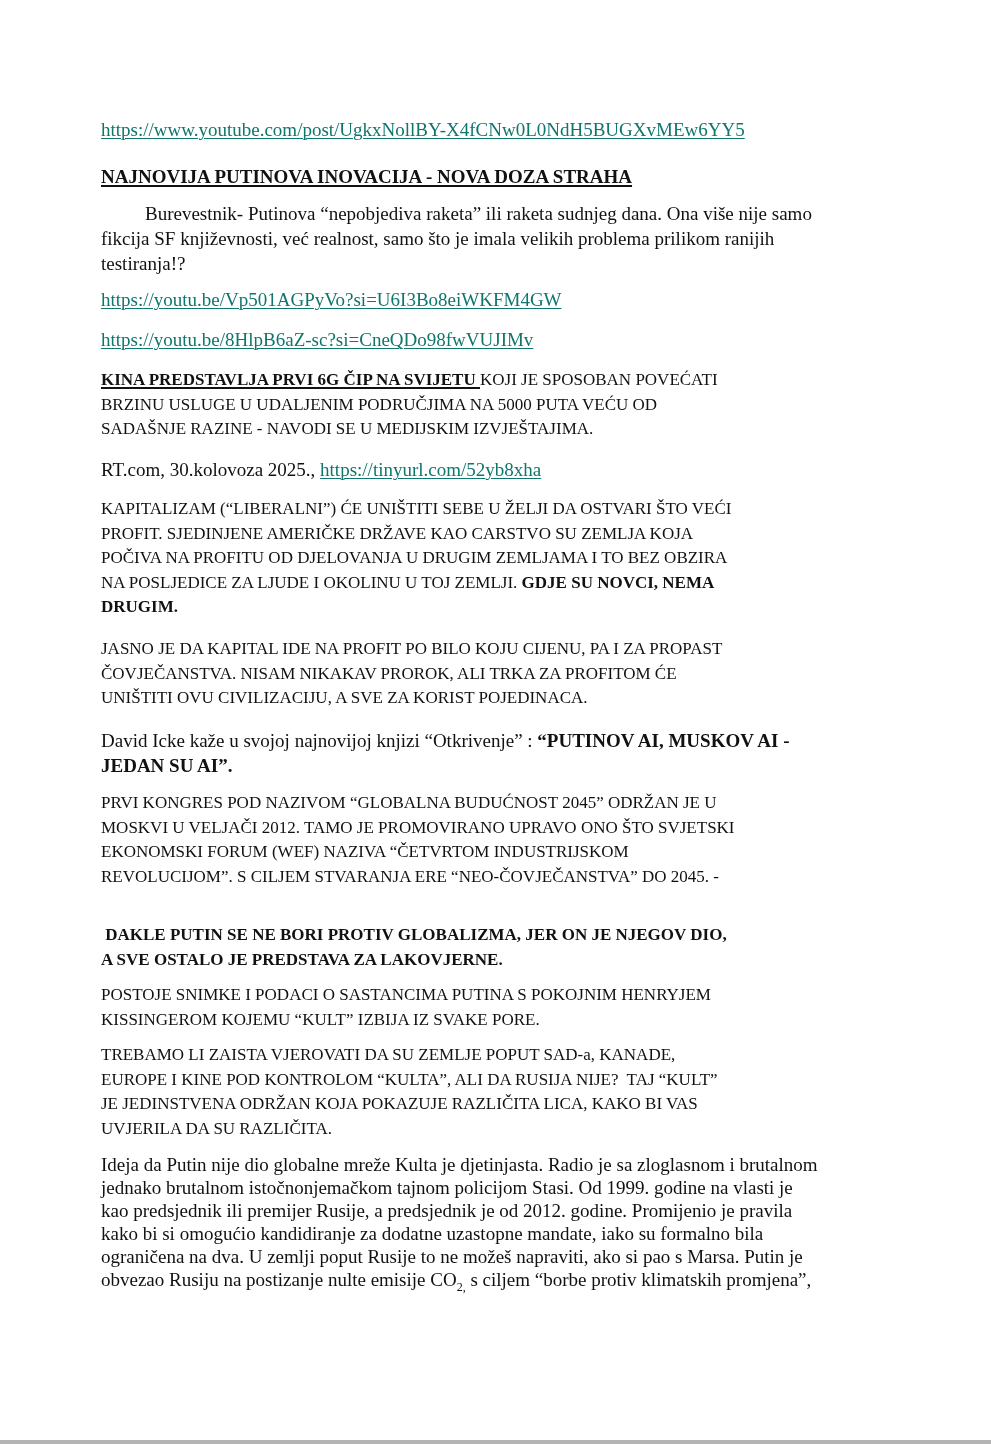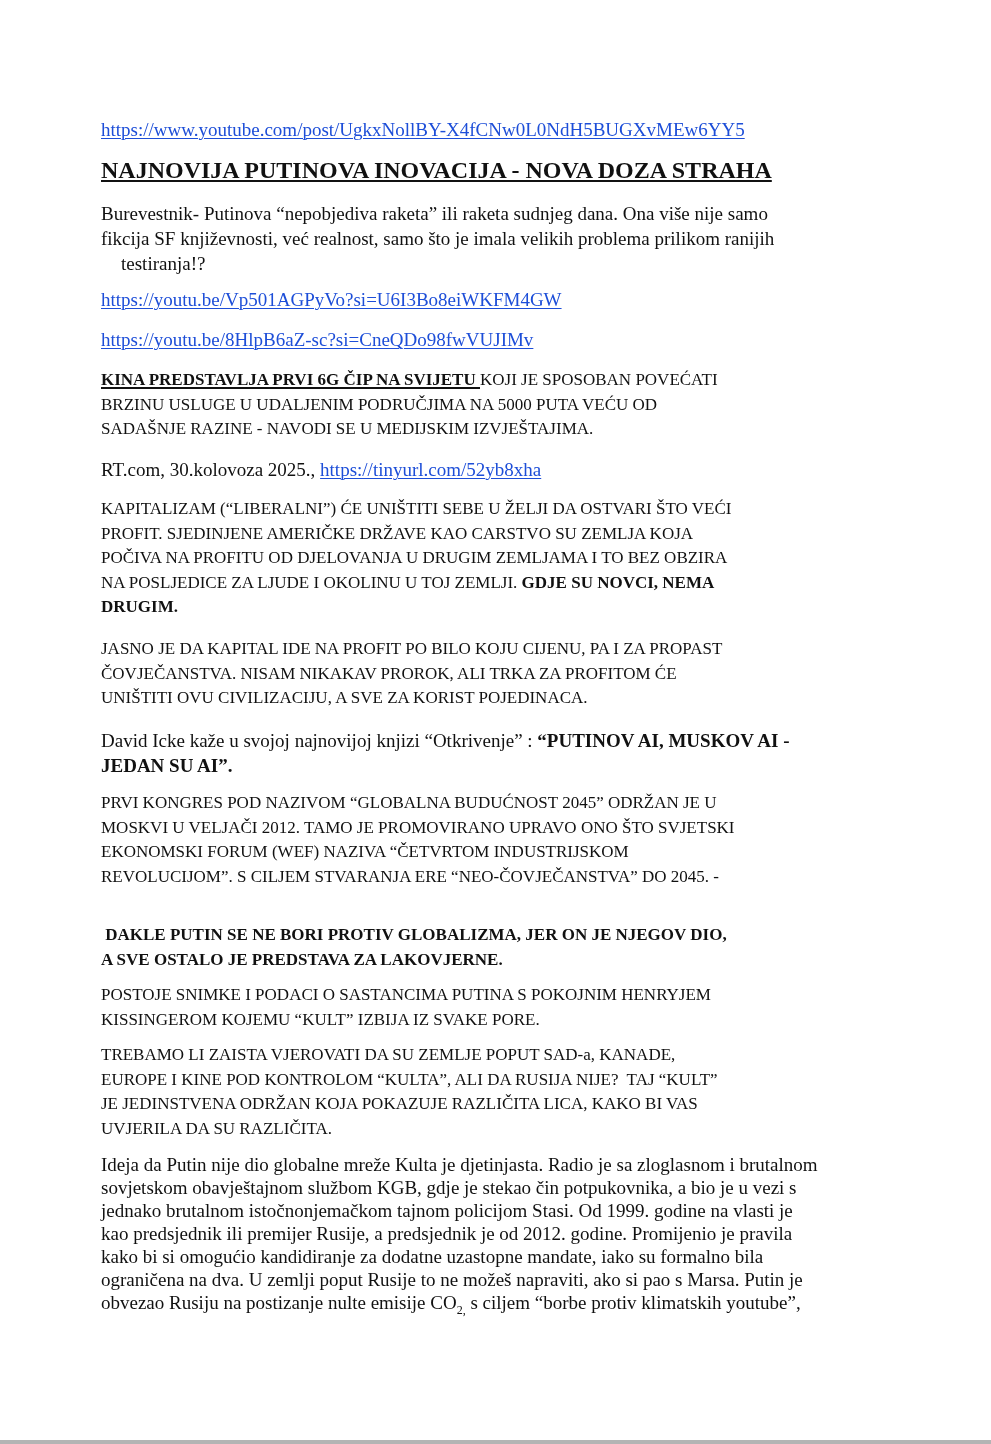--- a/index.html
+++ b/index.html
@@ -25,21 +25,21 @@
       margin: 0;
       font-size: 19px;
       line-height: 23px;
       white-space: nowrap;
     }
     .caps {
       font-size: 17px;
       line-height: 24.5px;
     }
     a.link {
-      color: #1d4ed8;
+      color: #0f766e;
       text-decoration: underline;
       text-decoration-thickness: 1px;
       text-underline-offset: 2px;
     }
     .bold { font-weight: bold; }
     .u { text-decoration: underline; text-decoration-thickness: 2px; text-underline-offset: 2px; }
     sub { font-size: 12px; line-height: 0; }
     .bottom-bar {
       position: absolute;
       left: 0;
@@ -53,27 +53,27 @@
 </head>
 <body>
 
 <div class="page">
 
   <div class="blk" style="top:0px;">
     <p class="p"><a class="link" href="#">https://www.youtube.com/post/UgkxNollBY-X4fCNw0L0NdH5BUGXvMEw6YY5</a></p>
   </div>
 
   <div class="blk" style="top:41px;">
-    <p class="p bold u" style="font-size:24px;">NAJNOVIJA PUTINOVA INOVACIJA - NOVA DOZA STRAHA</p>
+    <p class="p bold u" style="font-size:19px;margin-top:6px;">NAJNOVIJA PUTINOVA INOVACIJA - NOVA DOZA STRAHA</p>
   </div>
 
   <div class="blk" style="top:83px;">
-    <p class="p" style="line-height:25px;">Burevestnik- Putinova “nepobjediva raketa” ili raketa sudnjeg dana. Ona više nije samo</p>
+    <p class="p" style="line-height:25px;margin-left:44px;">Burevestnik- Putinova “nepobjediva raketa” ili raketa sudnjeg dana. Ona više nije samo</p>
     <p class="p" style="line-height:25px;">fikcija SF književnosti, već realnost, samo što je imala velikih problema prilikom ranijih</p>
-    <p class="p" style="line-height:25px;margin-left:20px;">testiranja!?</p>
+    <p class="p" style="line-height:25px;">testiranja!?</p>
   </div>
 
   <div class="blk" style="top:170px;">
     <p class="p"><a class="link" href="#">https://youtu.be/Vp501AGPyVo?si=U6I3Bo8eiWKFM4GW</a></p>
   </div>
   <div class="blk" style="top:210px;">
     <p class="p"><a class="link" href="#">https://youtu.be/8HlpB6aZ-sc?si=CneQDo98fwVUJIMv</a></p>
   </div>
 
   <div class="blk" style="top:250px;">
@@ -126,23 +126,22 @@
 
   <div class="blk" style="top:925px;">
     <p class="p caps">TREBAMO LI ZAISTA VJEROVATI DA SU ZEMLJE POPUT SAD-a, KANADE,</p>
     <p class="p caps" style="white-space:pre;">EUROPE I KINE POD KONTROLOM “KULTA”, ALI DA RUSIJA NIJE?  TAJ “KULT”</p>
     <p class="p caps">JE JEDINSTVENA ODRŽAN KOJA POKAZUJE RAZLIČITA LICA, KAKO BI VAS</p>
     <p class="p caps">UVJERILA DA SU RAZLIČITA.</p>
   </div>
 
   <div class="blk" style="top:1035px;">
     <p class="p">Ideja da Putin nije dio globalne mreže Kulta je djetinjasta. Radio je sa zloglasnom i brutalnom</p>
-    <p class="p">sovjetskom obavještajnom službom KGB, gdje je stekao čin potpukovnika, a bio je u vezi s</p>
     <p class="p">jednako brutalnom istočnonjemačkom tajnom policijom Stasi. Od 1999. godine na vlasti je</p>
     <p class="p">kao predsjednik ili premijer Rusije, a predsjednik je od 2012. godine. Promijenio je pravila</p>
     <p class="p">kako bi si omogućio kandidiranje za dodatne uzastopne mandate, iako su formalno bila</p>
     <p class="p">ograničena na dva. U zemlji poput Rusije to ne možeš napraviti, ako si pao s Marsa. Putin je</p>
-    <p class="p"><span>obvezao Rusiju na postizanje nulte emisije CO</span><sub>2,</sub><span> s ciljem “borbe protiv klimatskih youtube”,</span></p>
+    <p class="p"><span>obvezao Rusiju na postizanje nulte emisije CO</span><sub>2,</sub><span> s ciljem “borbe protiv klimatskih promjena”,</span></p>
   </div>
 
 </div>
 
 <div class="bottom-bar"></div>
 
 </body></html>

